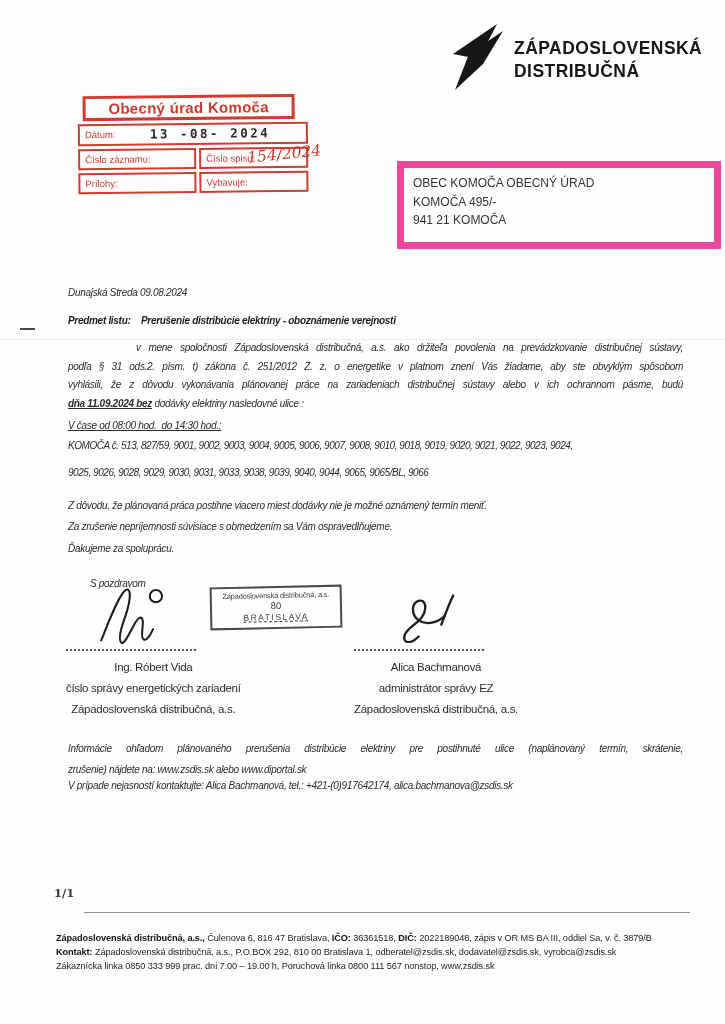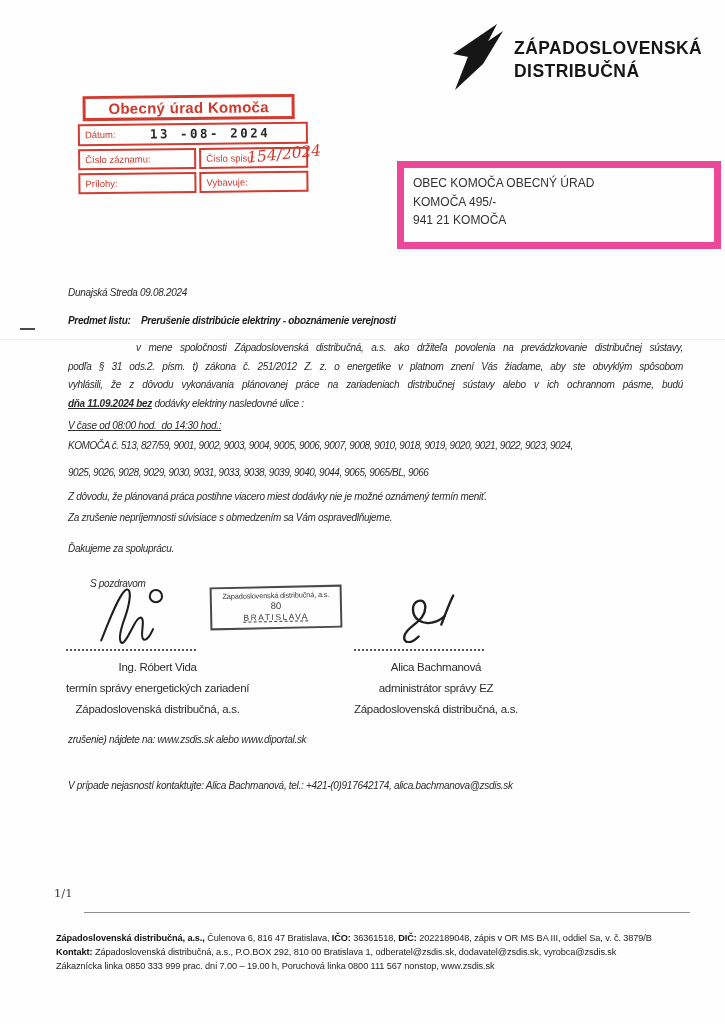--- a/index.html
+++ b/index.html
@@ -29,34 +29,34 @@
   .t{font-size:10px;letter-spacing:-.3px;line-height:18.5px;color:#2b2b2b;font-style:italic;}
   .col{left:68px;width:615px;}
   .jline{display:block;text-align:justify;height:18.5px;overflow:hidden;}
   .jline::after{content:"";display:inline-block;width:100%;height:0;vertical-align:top;}
   .indent{text-indent:68px;}
   .bu{font-weight:bold;text-decoration:underline;margin-top:16px;}
   .ul{text-decoration:underline;text-align:right;}
   .b{font-weight:bold;color:#1c1c1c;}
   .streets{line-height:27px;letter-spacing:-.45px;white-space:nowrap;}
   .streets span{display:block;}
-  .p2{line-height:21px;}
+  .p2{line-height:21px;margin-top:9px;}
   
   .dots{position:absolute;top:649px;width:130px;border-bottom:2px dotted #565656;height:0;}
   .names{position:absolute;top:657px;font-size:11.5px;letter-spacing:-.3px;line-height:21px;}
   .names span{display:block;text-align:center;}
   .cstamp{position:absolute;left:210px;top:586px;width:128px;border:2px solid #4a4a4a;
           transform:rotate(-1.2deg);text-align:center;color:#3d3d3d;padding:3px 0 4px;}
   .cstamp .l1{font-size:7.5px;letter-spacing:-.2px;display:block;}
   .cstamp .l2{font-size:9.5px;display:block;line-height:12px;}
   .cstamp .l3{font-size:8.5px;letter-spacing:1.5px;display:block;line-height:11px;
               text-decoration:underline;text-decoration-style:dashed;}
   .sig{stroke:#1f1f1f;stroke-width:2.2;fill:none;stroke-linecap:round;stroke-linejoin:round;}
   
-  .pageno{position:absolute;left:54px;top:886px;font-family:"DejaVu Serif",serif;font-size:11.5px;color:#3a3a3a;}
+  .pageno{position:absolute;left:54px;top:886px;font-family:"DejaVu Serif",serif;font-size:11.5px;color:#3a3a3a;font-weight:bold;}
   .sep{position:absolute;left:84px;top:912px;width:606px;height:1px;background:#8f8f8f;}
   .footer{position:absolute;left:56px;top:931px;width:625px;font-size:9.2px;line-height:14.2px;
           letter-spacing:-.1px;color:#232323;}
   .footer .b{color:#121212;}
   .foldmark{position:absolute;left:20px;top:328px;width:15px;height:2px;background:#4a4a4a;}
   .scanline{position:absolute;left:0;top:339px;width:725px;height:1px;background:#ededed;}
 </style>
 </head>
 <body>
 
@@ -153,30 +153,31 @@
       <path d="M22,44 C14,52 7,50 9,43 C11,36 20,33 25,26 C30,19 29,9 22,11 C15,13 15,24 22,29 C29,34 40,31 46,25"></path>
       <path d="M54,6 C50,14 46,25 43,33"></path>
     </g>
   </svg>
 
   <div class="dots" style="left:66px"></div>
   <div class="dots" style="left:354px"></div>
 
   <div class="names" style="left:66px">
     <span>Ing. Róbert Vida</span>
-    <span>termín správy energetických zariadení</span>
+    <span>číslo správy energetických zariadení</span>
     <span>Západoslovenská distribučná, a.s.</span>
   </div>
   <div class="names" style="left:354px">
     <span>Alica Bachmanová</span>
     <span>administrátor správy EZ</span>
     <span>Západoslovenská distribučná, a.s.</span>
   </div>
 
   <div class="abs t col p2" style="top:729px">
+    <span class="jline" style="height:21px">Informácie ohľadom plánovaného prerušenia distribúcie elektriny pre postihnuté ulice (naplánovaný termín, skrátenie,</span>
     <span style="display:block">zrušenie) nájdete na: www.zsdis.sk alebo www.diportal.sk</span>
   </div>
   <div class="abs t col" style="top:777px">V prípade nejasností kontaktujte: Alica Bachmanová, tel.: +421-(0)917642174, alica.bachmanova@zsdis.sk</div>
 
   <div class="pageno">1/1</div>
   <div class="sep"></div>
 
   <div class="footer">
     <div>
       <span class="b">Západoslovenská distribučná, a.s.,</span><span> Čulenova 6, 816 47 Bratislava, </span><span class="b">IČO:</span><span> 36361518, </span><span class="b">DIČ:</span><span> 2022189048, zápis v OR MS BA III, oddiel Sa, v. č. 3879/B</span>

